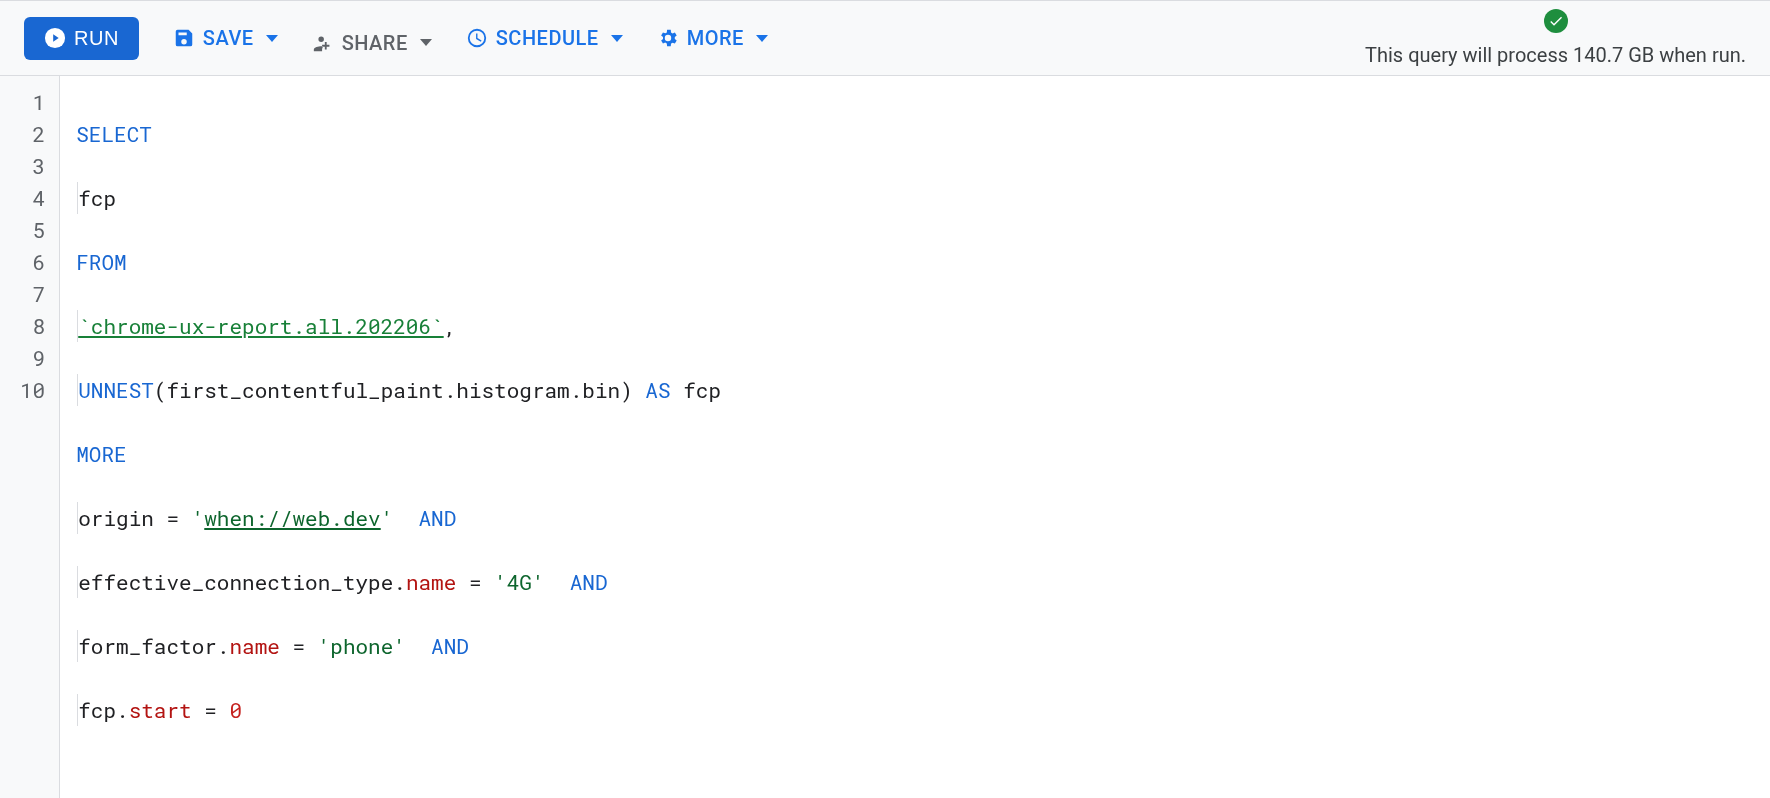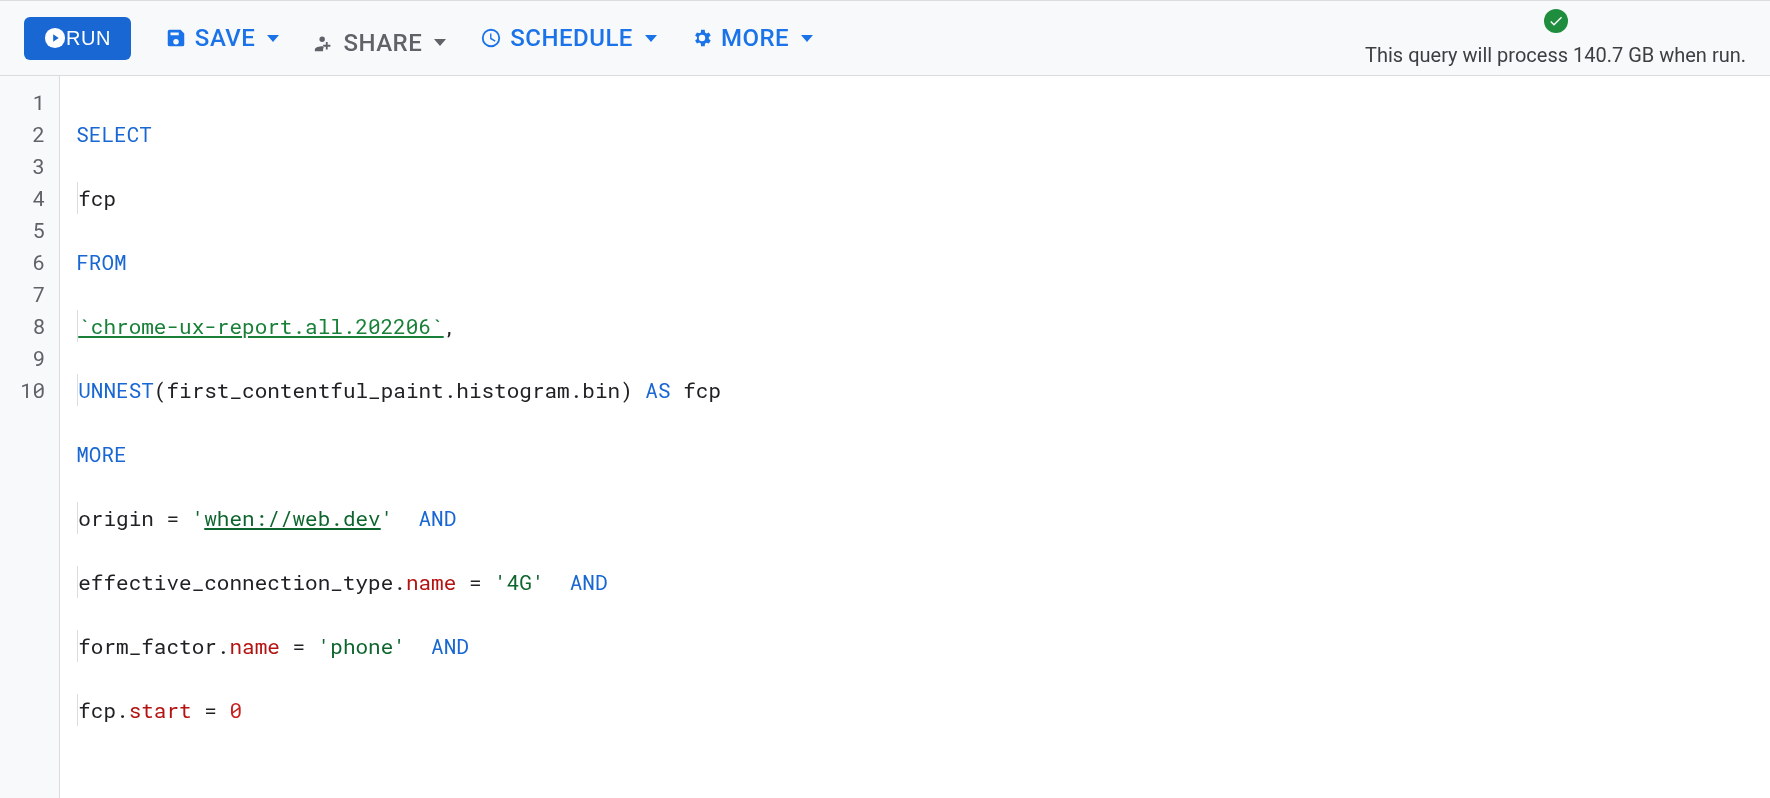--- a/index.html
+++ b/index.html
@@ -38,29 +38,30 @@
   .run-btn{
     background:var(--darkblue);
     color:#fff;
     border:none;
     border-radius:6px;
     padding:10px 20px;
     font-size:20px;
     font-weight:500;
     display:flex;
     align-items:center;
+    gap:8px;
     cursor:pointer;
     letter-spacing:.5px;
   }
   .tbtn{
     display:flex;
     align-items:center;
     gap:8px;
     color:var(--blue);
-    font-size:24px;
+    font-size:20px;
     font-weight:500;
     cursor:pointer;
     letter-spacing:.5px;
   }
   .tbtn.grey{color:var(--grey-text);margin-top:9px;}
   .tbtn svg{width:22px;height:22px;}
   .caret{width:0;height:0;border-left:6px solid transparent;border-right:6px solid transparent;border-top:7px solid currentColor;margin-left:4px;}
   .spacer{flex:1;}
   .status{display:flex;align-items:center;gap:10px;color:#3c4043;font-size:20px;flex-direction:column;}
   .status .check{width:24px;height:24px;border-radius:50%;background:var(--green);display:flex;align-items:center;justify-content:center;color:#fff;}

